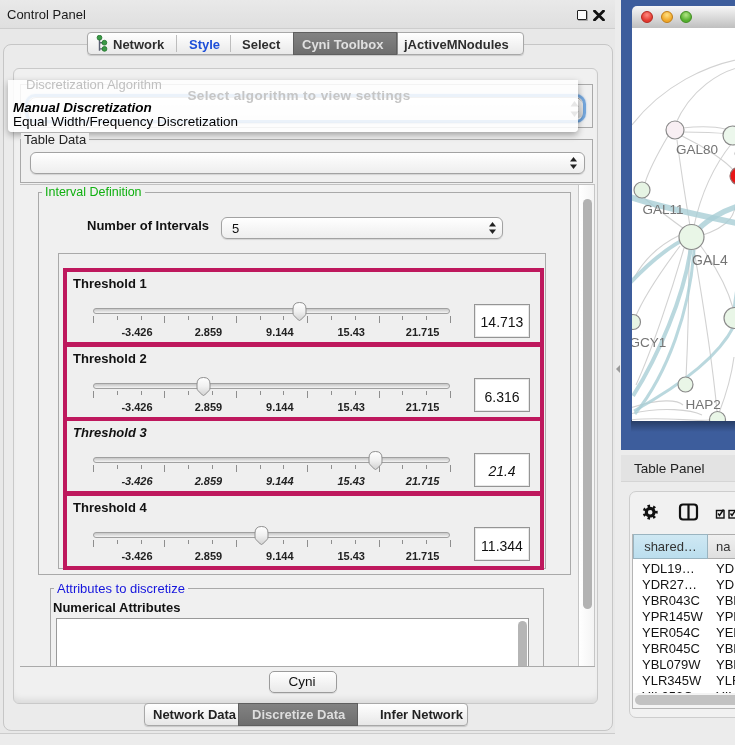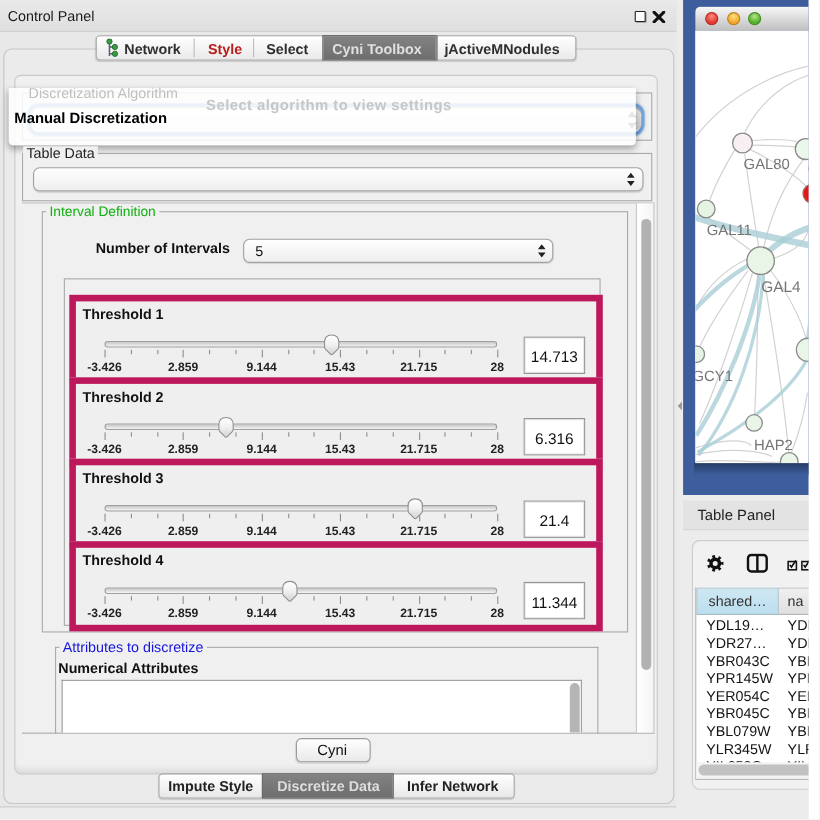--- a/index.html
+++ b/index.html
@@ -2,65 +2,66 @@
 <html><head><meta charset="utf-8">
 <style>
 html,body{margin:0;padding:0;}
 #page{position:relative;width:735px;height:745px;background:#ececec;overflow:hidden;
   font-family:"Liberation Sans",sans-serif;-webkit-font-smoothing:antialiased;}
 .abs{position:absolute;}
 .gbox{position:absolute;border:1px solid #a9a9a9;}
 .glabel{position:absolute;background:#f0f0f0;padding:0 3px;line-height:13px;font-size:12.5px;}
 .combo{position:absolute;height:20px;border:1px solid #a2a2a2;border-radius:6px;
   background:linear-gradient(#ffffff,#f7f7f7 45%,#eeeeee);box-shadow:0 1px 1px rgba(0,0,0,0.12);}
-.thr{position:absolute;left:63px;width:473px;height:70px;border:6px solid #be185d;background:#efefef;}
+.thr{position:absolute;left:63px;width:473px;height:70px;border:4px solid #be185d;background:#efefef;}
 .tlab{position:absolute;left:6px;top:4px;font-size:13px;font-weight:bold;color:#111;}
 .vbox{position:absolute;left:407px;top:31.5px;width:56px;height:34px;background:#fff;border:1px solid #959595;box-sizing:border-box;box-shadow:inset 0 0 0 1px #e8e8e8;}
 .vtxt{position:absolute;width:100%;text-align:center;top:9.5px;font-size:14px;color:#111;}
-.ticklab{position:absolute;top:54px;font-size:11px;font-weight:bold;color:#222;transform:translateX(-50%);white-space:nowrap;}
+.ticklab{position:absolute;top:54px;font-size:11px;font-weight:bold;color:#222;transform:translateX(-50%);white-space:nowrap;margin-left:44px;}
 .row{position:absolute;font-size:13px;color:#141414;white-space:nowrap;}
 </style></head><body>
 <div id="page">
 
 <div class="abs" style="left:0;top:0;width:615px;height:733px;background:#e8e8e8;border-bottom:1px solid #cccccc;"></div>
 <div class="abs" style="left:0;top:0;width:615px;height:28px;background:linear-gradient(#e9e9e9,#dfdfdf);border-bottom:1px solid #cdcdcd;"></div>
 <div class="abs" style="left:7px;top:7px;font-size:13px;color:#1a1a1a;">Control Panel</div>
 <div class="abs" style="left:577px;top:10px;width:8px;height:8px;border:1.5px solid #222;border-radius:1px;background:#fdfdfd;box-shadow:1px 1px 0 rgba(0,0,0,0.25);"></div>
 <svg class="abs" style="left:593px;top:10px;" width="12" height="11" viewBox="0 0 12 11">
 <path d="M1.5 1 L10.5 10 M10.5 1 L1.5 10" stroke="#111" stroke-width="2.8" stroke-linecap="round"></path>
     </svg>
 <div class="abs" style="left:3px;top:44px;width:608px;height:685px;background:#ebebeb;border:1px solid #c6c6c6;border-radius:8px;"></div>
 <div class="abs" style="left:13px;top:68px;width:583px;height:634px;background:#f0f0f0;border:1px solid #c9c9c9;border-radius:6px;box-shadow:inset 0 -7px 7px -4px rgba(0,0,0,0.10);"></div>
 <div class="abs" style="left:87px;top:32px;width:437px;height:23px;background:linear-gradient(#ffffff,#f2f2f2 60%,#e9e9e9);border:1px solid #a8a8a8;border-radius:4px;box-sizing:border-box;box-shadow:0 1px 1px rgba(0,0,0,0.15);"></div>
 <div class="abs" style="left:293px;top:32px;width:104px;height:23px;background:linear-gradient(#828282,#6e6e6e);border:1px solid #5f5f5f;box-sizing:border-box;"></div>
 <div class="abs" style="left:176px;top:35px;width:1px;height:17px;background:#bdbdbd;"></div>
 <div class="abs" style="left:230px;top:35px;width:1px;height:17px;background:#bdbdbd;"></div>
 <div class="abs" style="left:397px;top:32px;width:1px;height:23px;background:#8a8a8a;"></div>
 <div class="abs" style="left:113px;top:37px;font-size:13px;font-weight:bold;color:#2e2e2e;">Network</div>
-<div class="abs" style="left:189px;top:37px;font-size:13px;font-weight:bold;color:#b91c1c;">Style</div>
+<div class="abs" style="left:189px;top:37px;font-size:13px;font-weight:bold;color:#1d4ed8;">Style</div>
 <div class="abs" style="left:242px;top:37px;font-size:13px;font-weight:bold;color:#2e2e2e;">Select</div>
 <div class="abs" style="left:302px;top:37px;font-size:13px;font-weight:bold;color:#e0e0e0;">Cyni Toolbox</div>
 <div class="abs" style="left:404px;top:37px;font-size:13px;font-weight:bold;color:#2e2e2e;">jActiveMNodules</div>
 <svg class="abs" style="left:96px;top:34.5px;" width="14" height="18" viewBox="0 0 14 18">
 <path d="M3.5 3 V15.8 M3.5 7.7 H8.4 M3.5 13.9 H8.4" stroke="#5a6072" stroke-width="1.4" fill="none"></path>
 <circle cx="3.5" cy="2.7" r="2.4" fill="#3a9a46" stroke="#1e7028" stroke-width="0.8"></circle>
 <circle cx="8.4" cy="7.7" r="2.4" fill="#3a9a46" stroke="#1e7028" stroke-width="0.8"></circle>
 <circle cx="8.5" cy="13.9" r="2.4" fill="#3a9a46" stroke="#1e7028" stroke-width="0.8"></circle>
 </svg>
 <div class="gbox" style="left:20px;top:84px;width:571px;height:42px;"></div>
 <div class="combo" style="left:28px;top:96.5px;width:553px;height:24px;border-radius:8px;"></div>
 <div class="abs" style="left:578px;top:100px;width:6px;height:18px;background:linear-gradient(#ececec,#cccccc);border-radius:0 6px 6px 0;"></div>
 <div class="abs" style="left:25px;top:94px;width:555px;height:23px;border:3px solid rgba(85,148,214,0.8);border-radius:10px;box-shadow:0 0 2px rgba(85,148,214,0.55);filter:blur(0.7px);"></div>
 <svg class="abs" style="left:570px;top:101px;" width="9" height="16" viewBox="0 0 9 16">
       <path d="M4.5 0 L8.5 5.5 H0.5 Z" fill="#555"></path>
       <path d="M4.5 16 L8.5 10.5 H0.5 Z" fill="#555"></path>
     </svg>
 <div class="abs" style="left:8px;top:80px;width:570px;height:52px;background:rgba(255,255,255,0.86);border-radius:0 0 4px 4px;box-shadow:0 3px 7px rgba(0,0,0,0.33);"></div>
 <div class="abs" style="left:20px;top:88px;width:558px;text-align:center;font-size:13.5px;letter-spacing:0.4px;font-weight:bold;color:#c6c6c6;">Select algorithm to view settings</div>
-<div class="abs" style="left:13px;top:100px;font-size:13.5px;font-weight:bold;color:#000;">Manual Discretization</div>
+<div class="abs" style="left:13px;top:100px;font-size:13.5px;font-weight:bold;color:#000;font-style:italic;">Manual Discretization</div>
+<div class="abs" style="left:13px;top:113.5px;font-size:13.5px;color:#000;">Equal Width/Frequency Discretization</div>
 <div class="abs" style="left:26px;top:77px;font-size:13px;color:#bfbfbf;">Discretization Algorithm</div>
 <div class="gbox" style="left:20px;top:139px;width:571px;height:42px;"></div>
 <div class="glabel" style="left:21px;top:133px;color:#222;font-size:13px;">Table Data</div>
 <div class="combo" style="left:30px;top:152px;width:553px;"></div>
 <svg class="abs" style="left:569px;top:157px;" width="9" height="12" viewBox="0 0 9 12">
       <path d="M4.5 0 L8 4.5 H1 Z" fill="#222"></path>
       <path d="M4.5 12 L8 7.5 H1 Z" fill="#222"></path>
     </svg>
 <div class="abs" style="left:20px;top:184px;width:575px;height:1px;background:#c2c2c2;"></div>
 <div class="abs" style="left:20px;top:666px;width:575px;height:1px;background:#aaaaaa;"></div>
@@ -142,21 +143,21 @@
       <div class="ticklab" style="left:240.2px;">15.43</div>
       <div class="ticklab" style="left:311.6px;">21.715</div>
       <div class="ticklab" style="left:383.0px;">28</div>
       <svg class="abs" style="left:128.2px;top:29px;" width="17" height="21" viewBox="0 0 17 21">
 <path d="M2 8 Q2 1.5 8.5 1.5 Q15 1.5 15 8 L15 12 Q15 13.6 13.9 14.7 L9.6 19 Q8.5 20 7.4 19 L3.1 14.7 Q2 13.6 2 12 Z" fill="url(#thg)" stroke="#8f8f8f" stroke-width="1"></path>
       </svg>
 <div class="vbox">
         <div class="vtxt">6.316</div>
       </div>
 </div>
-<div class="thr" style="top:417px;">
+<div class="thr" style="top:417px;font-style:italic;">
 <div class="tlab">Threshold 3</div>
 <div class="abs" style="left:26px;top:36px;width:357px;height:6px;border:1px solid #a0a0a0;border-radius:4px;background:linear-gradient(#c6c6c6,#f4f4f4);box-sizing:border-box;"></div>
       <div class="abs" style="left:26.0px;top:44px;width:1px;height:7px;background:#8e8e8e;"></div>
       <div class="abs" style="left:49.8px;top:44px;width:1px;height:4px;background:#8e8e8e;"></div>
       <div class="abs" style="left:73.6px;top:44px;width:1px;height:4px;background:#8e8e8e;"></div>
       <div class="abs" style="left:97.4px;top:44px;width:1px;height:7px;background:#8e8e8e;"></div>
       <div class="abs" style="left:121.2px;top:44px;width:1px;height:4px;background:#8e8e8e;"></div>
       <div class="abs" style="left:145.0px;top:44px;width:1px;height:4px;background:#8e8e8e;"></div>
       <div class="abs" style="left:168.8px;top:44px;width:1px;height:7px;background:#8e8e8e;"></div>
       <div class="abs" style="left:192.6px;top:44px;width:1px;height:4px;background:#8e8e8e;"></div>
@@ -216,23 +217,23 @@
 <div class="abs" style="left:50px;top:588px;width:492px;height:78px;border:1px solid #a9a9a9;border-bottom:none;"></div>
 <div class="glabel" style="left:54px;top:582px;color:#1515dd;font-size:13px;">Attributes to discretize</div>
 <div class="abs" style="left:53px;top:600px;font-size:13px;font-weight:bold;color:#111;">Numerical Attributes</div>
 <div class="abs" style="left:56px;top:618px;width:473px;height:48px;background:#ffffff;border:1px solid #999;border-bottom:none;box-sizing:border-box;overflow:hidden;">
 <div style="position:absolute;right:1.5px;top:1.5px;width:9px;height:60px;background:#b5b5b5;border-radius:4.5px;"></div>
 </div>
 <div class="abs" style="left:269px;top:671px;width:66px;height:20px;border:1px solid #9b9b9b;border-radius:5px;background:linear-gradient(#ffffff,#f4f4f4 50%,#e9e9e9);box-shadow:0 1px 1px rgba(0,0,0,0.1);"></div>
 <div class="abs" style="left:269px;top:674px;width:66px;text-align:center;font-size:13.5px;color:#111;">Cyni</div>
 <div class="abs" style="left:144px;top:703px;width:324px;height:23px;background:linear-gradient(#ffffff,#f1f1f1 60%,#e7e7e7);border:1px solid #a8a8a8;border-radius:4px;box-sizing:border-box;box-shadow:0 1px 1px rgba(0,0,0,0.15);"></div>
 <div class="abs" style="left:238px;top:703px;width:120px;height:23px;background:linear-gradient(#828282,#6e6e6e);border:1px solid #5f5f5f;box-sizing:border-box;"></div>
-<div class="abs" style="left:153px;top:707px;font-size:13px;font-weight:bold;color:#222;">Impute Style</div>
+<div class="abs" style="left:153px;top:707px;font-size:13px;font-weight:bold;color:#222;">Network Data</div>
 <div class="abs" style="left:252px;top:707px;font-size:13px;font-weight:bold;color:#dedede;">Discretize Data</div>
-<div class="abs" style="left:370px;top:707px;font-size:13px;font-weight:bold;color:#222;">Infer Network</div>
+<div class="abs" style="left:380px;top:707px;font-size:13px;font-weight:bold;color:#222;">Infer Network</div>
 <div class="abs" style="left:615.5px;top:365px;width:0;height:0;border-top:4px solid transparent;border-bottom:4px solid transparent;border-right:4px solid #9a9a9a;"></div>
 <div class="abs" style="left:621px;top:0;width:124px;height:450px;background:#3d5d9c;"></div>
 <div class="abs" style="left:631px;top:420px;width:114px;height:12px;background:linear-gradient(#253a61,#3d5d9c);"></div>
 <div class="abs" style="left:631.5px;top:6px;width:113.5px;height:21.5px;background:linear-gradient(#f7f7f7,#d0d0d0 70%,#bfbfbf);border-radius:5px 0 0 0;border-bottom:1px solid #8d8d8d;"></div>
 <div class="abs" style="left:641px;top:10.5px;width:12px;height:12px;border-radius:50%;background:radial-gradient(circle at 50% 30%,#ff8a80,#e33a30 65%);border:0.5px solid #b5251d;box-sizing:border-box;"></div>
 <div class="abs" style="left:660.5px;top:10.5px;width:12px;height:12px;border-radius:50%;background:radial-gradient(circle at 50% 30%,#ffe082,#f0a829 65%);border:0.5px solid #c07d14;box-sizing:border-box;"></div>
 <div class="abs" style="left:680px;top:10.5px;width:12px;height:12px;border-radius:50%;background:radial-gradient(circle at 50% 30%,#b2e585,#55b02f 65%);border:0.5px solid #3f8c20;box-sizing:border-box;"></div>
 <div class="abs" style="left:631.5px;top:27.5px;width:113.5px;height:393px;background:#ffffff;overflow:hidden;">
 <svg width="114" height="393" viewBox="0 0 114 393" style="position:absolute;left:0;top:0;">
 <g fill="none" stroke="#d2d2d2" stroke-width="1.1">

